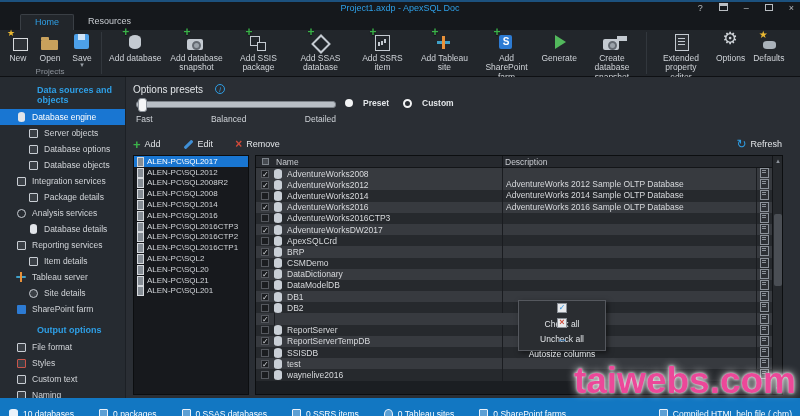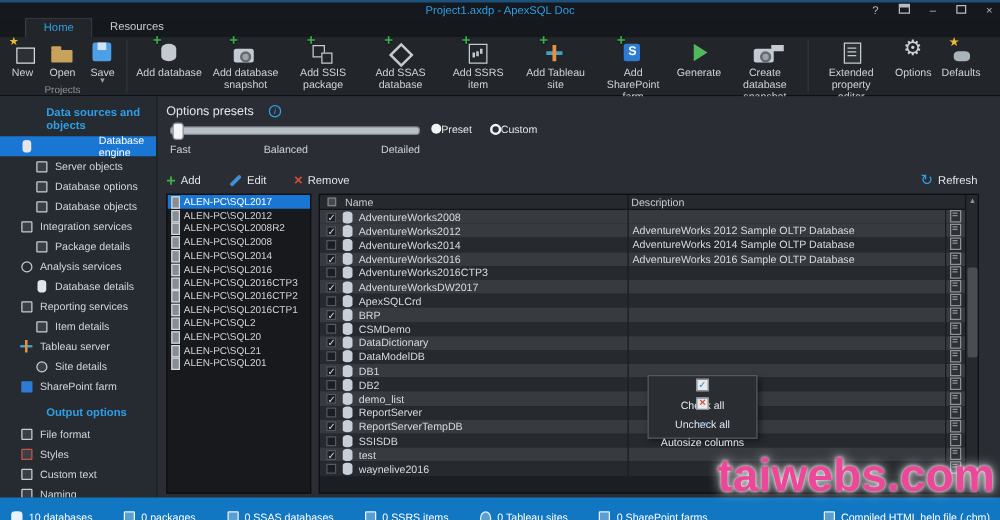--- a/index.html
+++ b/index.html
@@ -61,42 +61,42 @@
   .i-options::before{content:"⚙";position:absolute;left:4px;top:-2px;font-size:17px;color:#cfd3d8;}
   .i-defaults::before{content:"★";position:absolute;left:2px;top:-3px;font-size:10px;color:#ecba32;}
   .i-defaults::after{content:"";position:absolute;left:6px;top:9px;width:13px;height:8px;background:#aab2ba;border-radius:4px/3px;}
 
   
   .body{position:absolute;left:0;top:77px;width:800px;height:321px;background:#2a2e34;}
   .sidebar{position:absolute;left:0;top:0;width:126px;height:321px;background:#262b31;border-right:1px solid #1c2025;overflow:hidden;}
   .sbheader{color:#2e9fe6;font-weight:bold;font-size:9px;padding:8px 0 4px 14px;margin-left:23px;}
   .sbitem{display:flex;align-items:center;height:16px;padding-left:16px;color:#d2d5d9;font-size:8.5px;cursor:default;}
   .sbitem.ind2{padding-left:28px;}
-  .sbitem.selected{background:#1976d2;color:#fff;gap:47px;}
+  .sbitem.selected{background:#1976d2;color:#fff;}
   .sbitem .icon{margin-right:5px;}
   .sic{width:11px;height:11px;}
   .sic::before{content:"";position:absolute;left:1px;top:1px;width:7px;height:7px;border:1px solid #c9ced4;border-radius:1px;background:#3a3f45;}
   .i-database.sic::before,.i-database-details.sic::before{left:2px;top:0;width:7px;height:10px;border:none;background:#e2e5e9;border-radius:3.5px/2.5px;}
   .i-tableau-server.sic::before{border:none;background:transparent;box-shadow:none;left:0;top:4px;width:10px;height:2px;background:#3fa0c8;}
   .i-tableau-server.sic::after{content:"";position:absolute;left:4px;top:0;width:2px;height:10px;background:#e8913a;}
   .i-sharepoint-farm.sic::before{border:none;background:#2d7bd3;width:9px;height:9px;}
   .i-styles.sic::before{border-color:#c9554a;}
   .i-site-details.sic::before{border-radius:50%;}
   .i-analysis-services.sic::before{border-radius:50%;background:transparent;}
 
   
   .content{position:absolute;left:127px;top:0;width:673px;height:321px;}
   .presets-title{position:absolute;left:6px;top:7px;color:#e2e5e8;font-size:10px;}
   .info-badge{position:absolute;left:88px;top:7px;width:10px;height:10px;border:1px solid #2e9fe6;border-radius:50%;
     color:#2e9fe6;font-size:7px;text-align:center;line-height:9px;font-style:italic;}
   .slider{position:absolute;left:9px;top:24px;width:200px;height:7px;background:#b9bfc6;border-radius:3px;border:1px solid #7d838a;}
   .thumb{position:absolute;left:1px;top:-4px;width:9px;height:14px;background:#f4f5f6;border:1px solid #8a9098;border-radius:3px;}
   .slider-labels{position:absolute;left:9px;top:37px;width:200px;display:flex;justify-content:space-between;color:#cfd3d8;font-size:8.5px;}
   .radios{position:absolute;left:218px;top:21px;display:flex;gap:14px;align-items:center;}
-  .radio-opt{display:flex;align-items:center;gap:0;color:#e2e5e8;font-size:8.5px;}
+  .radio-opt{display:flex;align-items:center;gap:10px;color:#e2e5e8;font-size:8.5px;font-weight:bold;}
   .rdot{width:8px;height:8px;border-radius:50%;}
   .rdot.sel{background:#f2f3f4;}
   .rdot.unsel{border:2px solid #f2f3f4;width:9px;height:9px;background:transparent;}
 
   .list-toolbar{position:absolute;left:6px;top:62px;display:flex;gap:22px;align-items:center;color:#e2e5e8;font-size:9px;}
   .tbtn{display:flex;gap:4px;align-items:center;}
   .tb-plus{color:#3bb24a;font-weight:bold;font-size:13px;line-height:9px;}
   .tb-pencil{width:11px;height:3px;background:#3f8fd6;transform:rotate(-45deg);border-radius:1px;}
   .tb-x{color:#d04a3a;font-weight:bold;font-size:12px;line-height:9px;}
   .refresh{position:absolute;right:18px;top:62px;display:flex;gap:4px;align-items:center;color:#e2e5e8;font-size:9px;}
@@ -623,24 +623,20 @@
               </div>
               <div class="td-desc"></div>
               <div class="td-act">
                 <span><span class="icon  i-row-edit"></span></span>
               </div>
             </div>
             <div class="trow checked">
               <div class="td-check">
                 <span class="chk">✓</span>
               </div>
-              <div class="td-name">
-                <span class="icon  i-db-row"></span>
-                <span>demo_list</span>
-              </div>
               <div class="td-desc"></div>
               <div class="td-act">
                 <span><span class="icon  i-row-edit"></span></span>
               </div>
             </div>
             <div class="trow unchecked">
               <div class="td-check">
                 <span class="chk"></span>
               </div>
               <div class="td-name">

